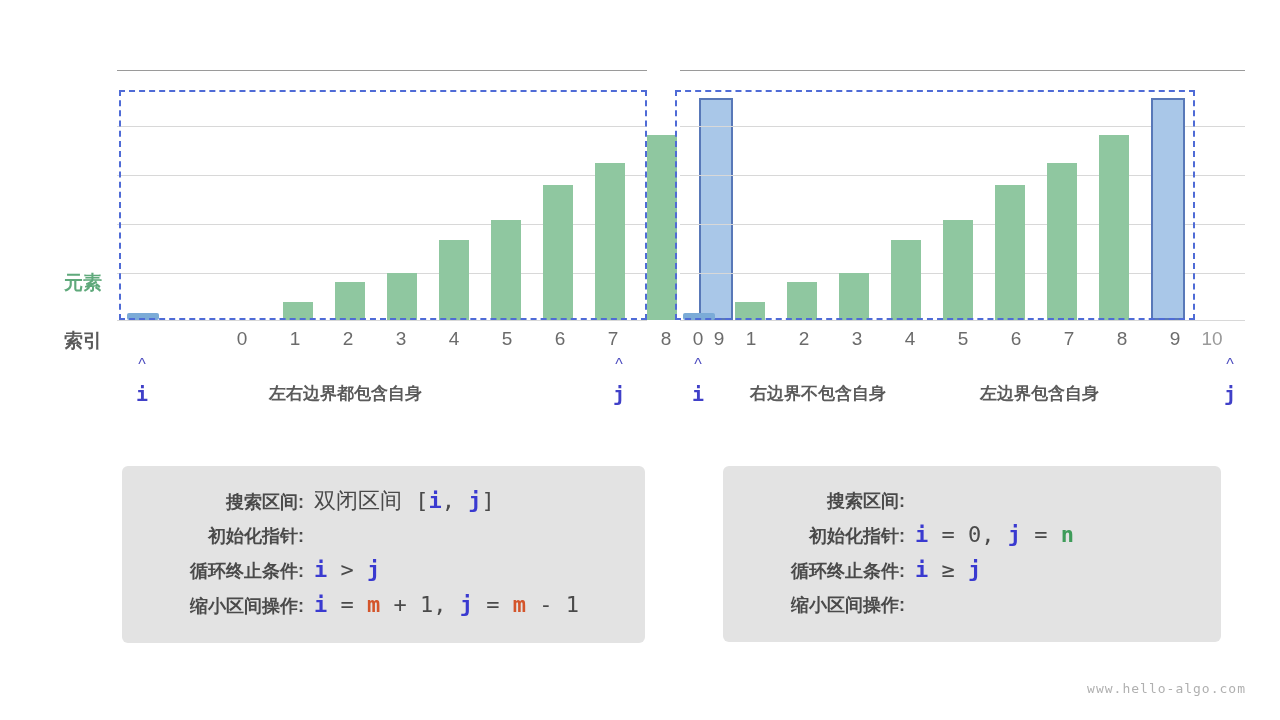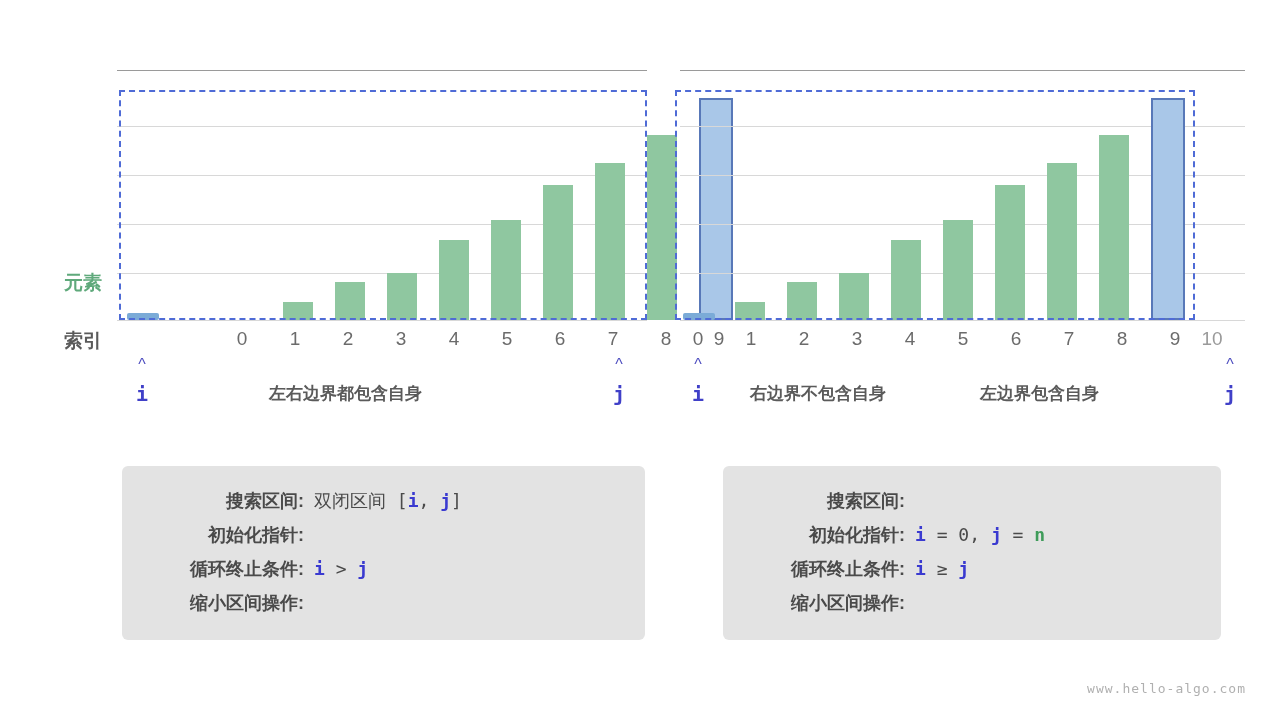--- a/index.html
+++ b/index.html
@@ -140,21 +140,21 @@
     white-space: nowrap;
   }
   .info-key {
     width: 150px;
     text-align: right;
     padding-right: 10px;
     flex: 0 0 auto;
   }
   .info-val {
     font-family: "DejaVu Sans Mono", monospace;
-    font-size: 18px;
+    font-size: 22px;
     color: #4a4a4a;
     font-weight: normal;
   }
   .v-i, .v-j { color: #3a3ad0; font-weight: bold; }
   .v-n { color: #3f9c5a; font-weight: bold; }
   .v-m { color: #d4552b; font-weight: bold; }
   .v-plain { color: #4a4a4a; }
 
   .watermark {
     position: absolute;
@@ -225,20 +225,21 @@
     </div>
     <div class="info-line">
       <span class="info-key">初始化指针:</span>
     </div>
     <div class="info-line">
       <span class="info-key">循环终止条件:</span>
       <span class="info-val"><span class="v-i">i</span><span class="v-plain"> &gt; </span><span class="v-j">j</span></span>
     </div>
     <div class="info-line">
       <span class="info-key">缩小区间操作:</span>
+      <span class="info-val"><span class="v-i">i</span><span class="v-plain"> = </span><span class="v-m">m</span><span class="v-plain"> + 1, </span><span class="v-j">j</span><span class="v-plain"> = </span><span class="v-m">m</span><span class="v-plain"> - 1</span></span>
     </div>
   </div>
 </div>
 
 <div class="panel panel-right" id="panel-right">
 
   <div class="chart-area" style="left:40px; top:70px; width:565px; height:250px;">
     <div class="axis-top" style="width:565px;"></div>
     <div class="gridline" style="top:56px; width:565px;"></div>
     <div class="gridline" style="top:105px; width:565px;"></div>

